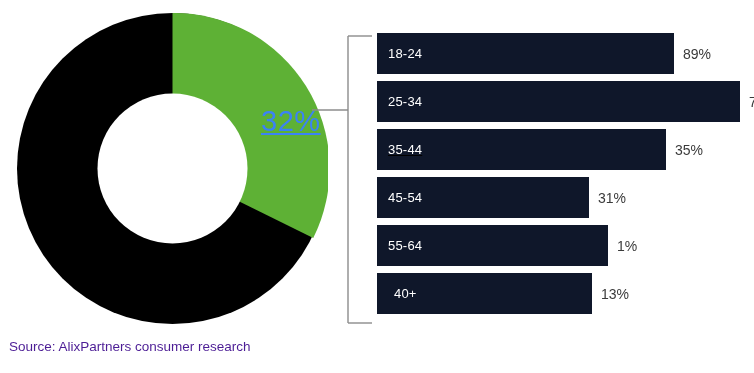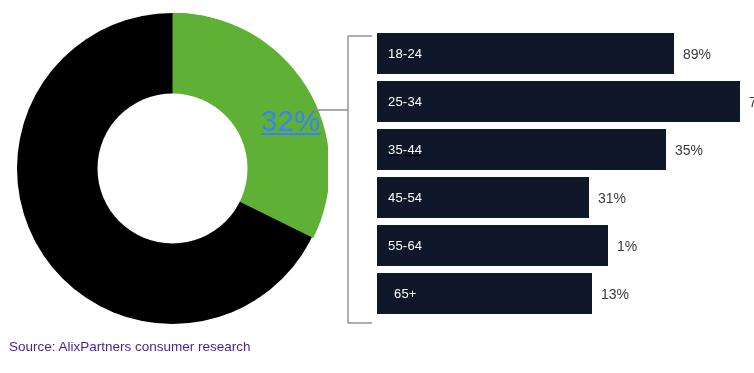--- a/index.html
+++ b/index.html
@@ -169,21 +169,21 @@
 
     <div class="bar-row">
       <div class="bar" style="width:231px;">
         <span class="bar-label">55-64</span>
       </div>
       <span class="bar-value">1%</span>
     </div>
 
     <div class="bar-row">
       <div class="bar" style="width:215px;padding-left:17px;">
-        <span class="bar-label">65+</span>
+        <span class="bar-label">40+</span>
       </div>
       <span class="bar-value">13%</span>
     </div>
 
   </div>
 
   <div class="source">Source: AlixPartners consumer research</div>
 
 </div>
 

